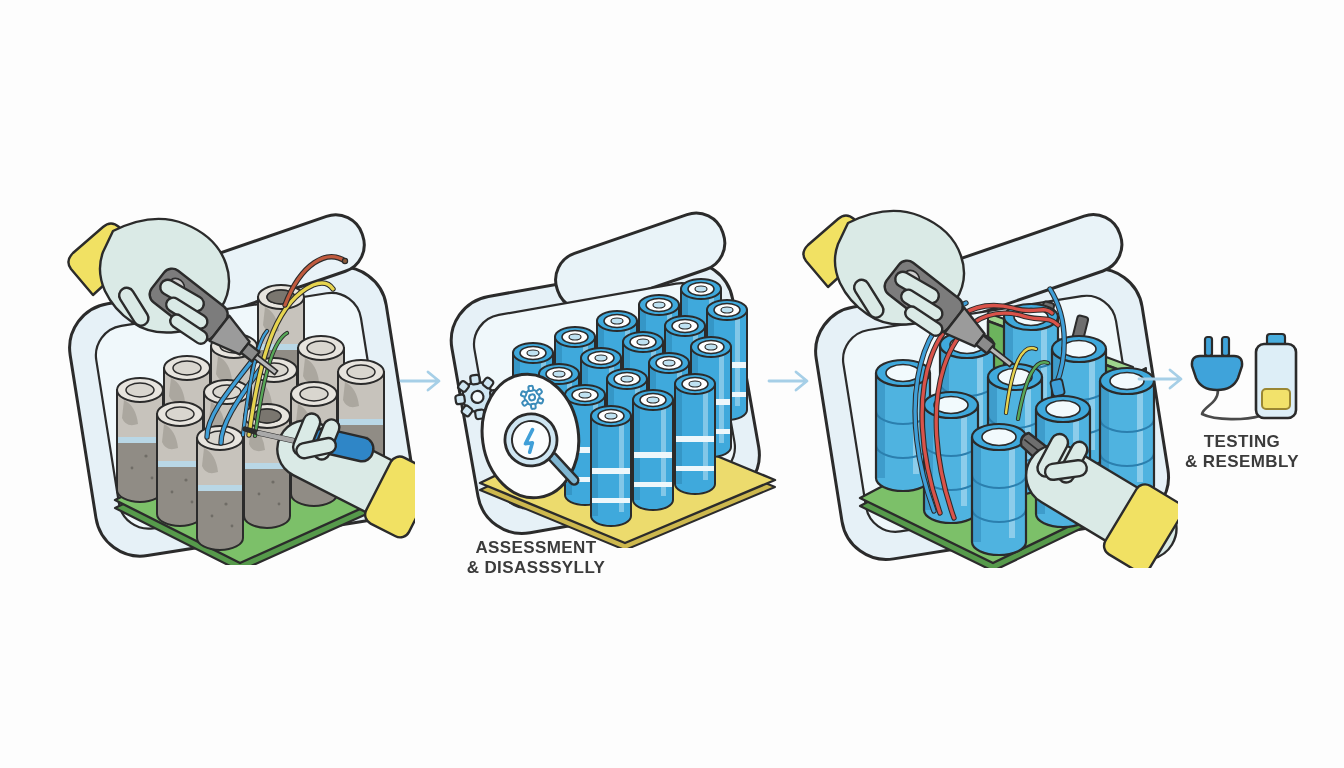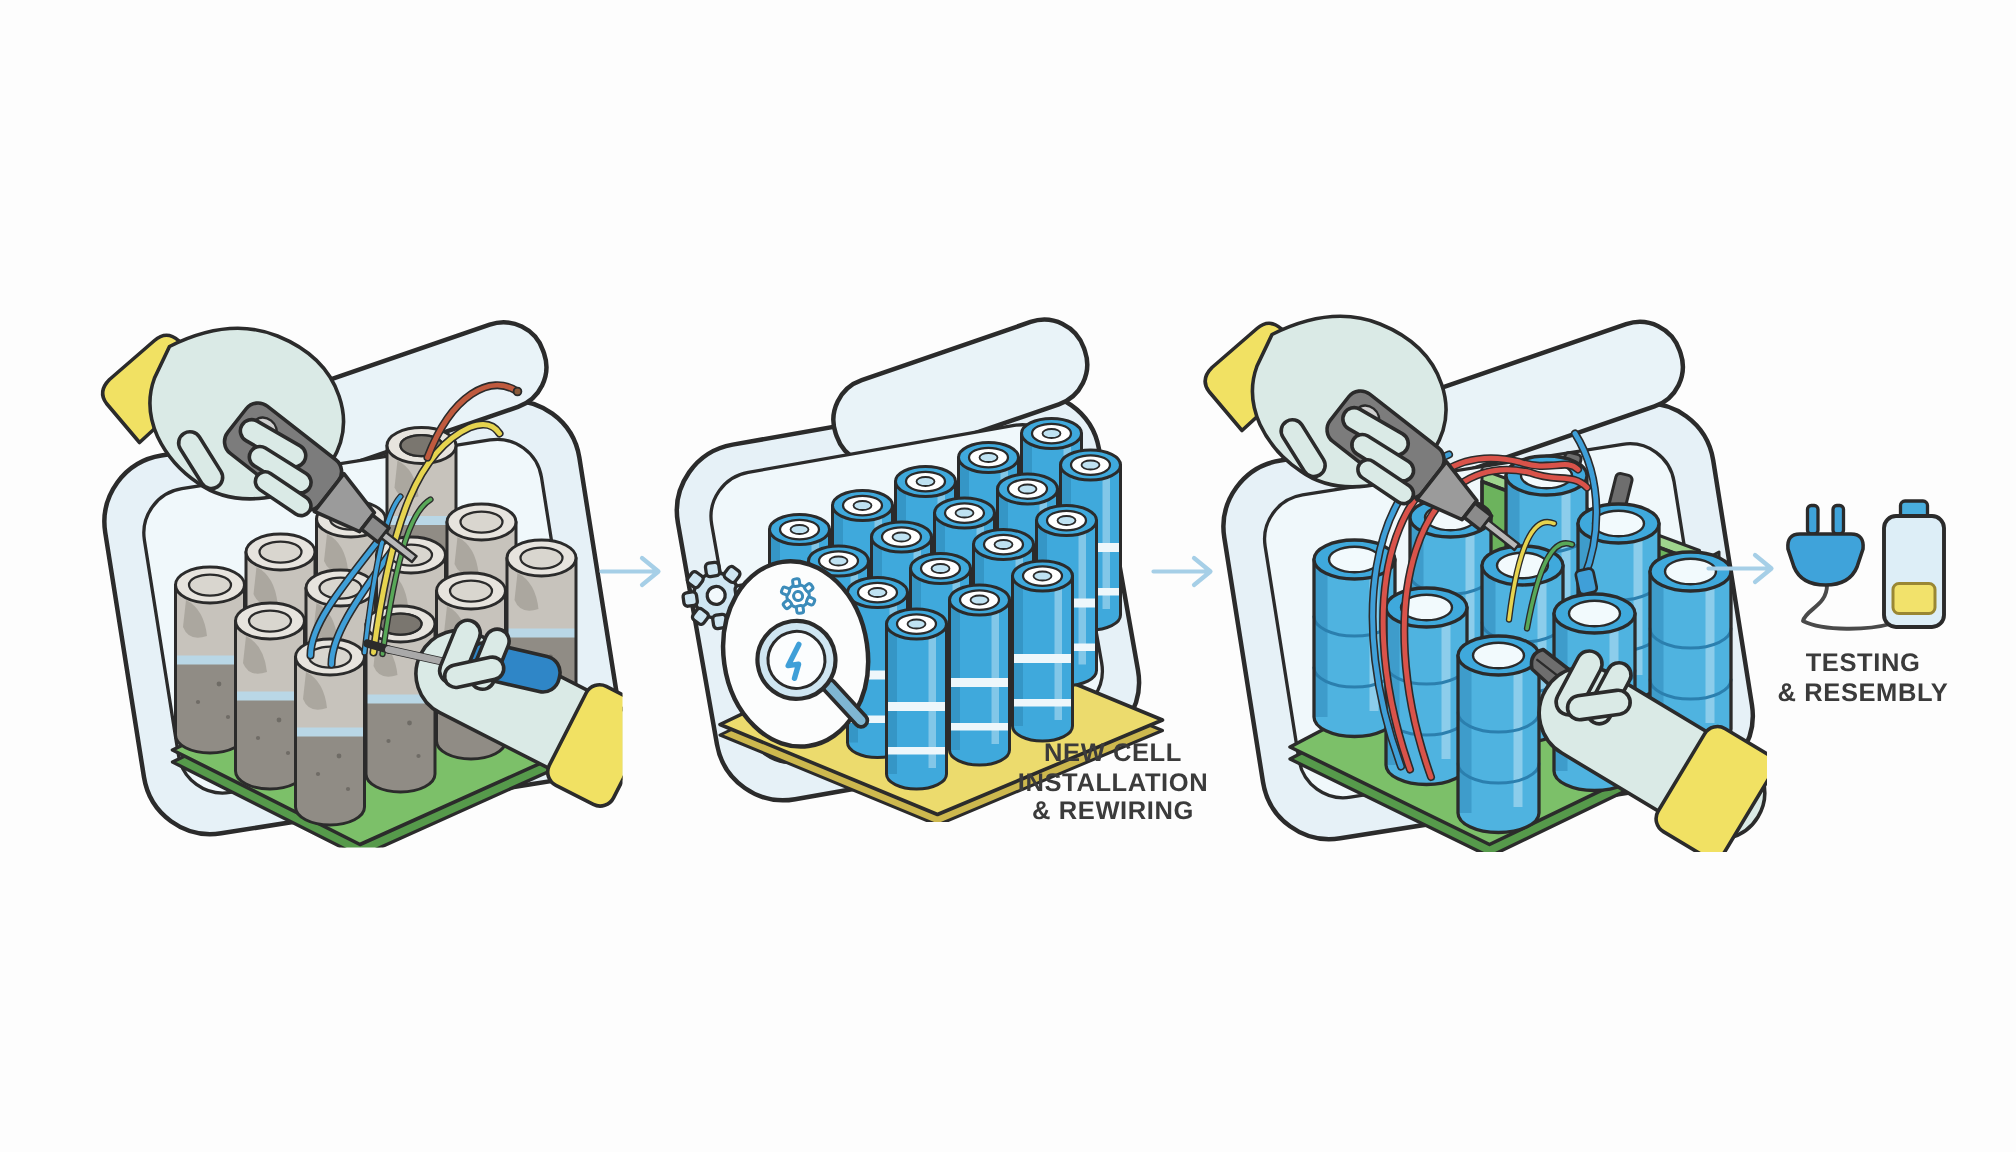--- a/index.html
+++ b/index.html
@@ -354,19 +354,18 @@
       <rect x="34" y="9" width="7" height="19" rx="2.5" fill="#3fa3da" stroke="#2b2b2b" stroke-width="2.2"></rect>
       <path d="M12,28 L46,28 Q55,28 54,38 L50,50 Q45,62 29,62 Q13,62 8,50 L4,38 Q3,28 12,28 Z" fill="#3fa3da" stroke="#2b2b2b" stroke-width="2.4"></path>
     </g>
     <g>
       <rect x="79" y="6" width="18" height="12" rx="3" fill="#49aede" stroke="#2b2b2b" stroke-width="2.2"></rect>
       <rect x="68" y="16" width="40" height="74" rx="8" fill="#ddeef7" stroke="#2b2b2b" stroke-width="2.6"></rect>
       <rect x="74" y="61" width="28" height="20" rx="4" fill="#f2e26b" stroke="#9a8733" stroke-width="2"></rect>
     </g>
   </svg>
 
-  <div class="stage-label" style="left:637px;top:492px">NEW CELL
-INSTALLATION
-&amp; REWIRING</div>
+  <div class="stage-label" style="left:431px;top:538px">ASSESSMENT
+&amp; DISASSSYLLY</div>
   <div class="stage-label" style="left:1137px;top:432px">TESTING
 &amp; RESEMBLY</div>
 
 </div>
 
 </body></html>

